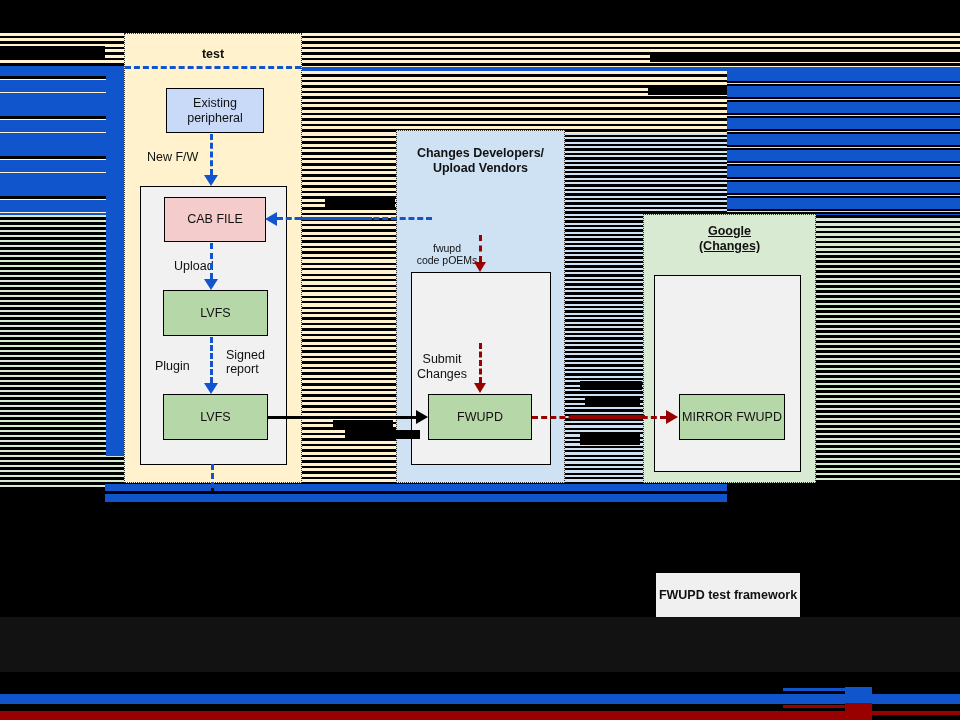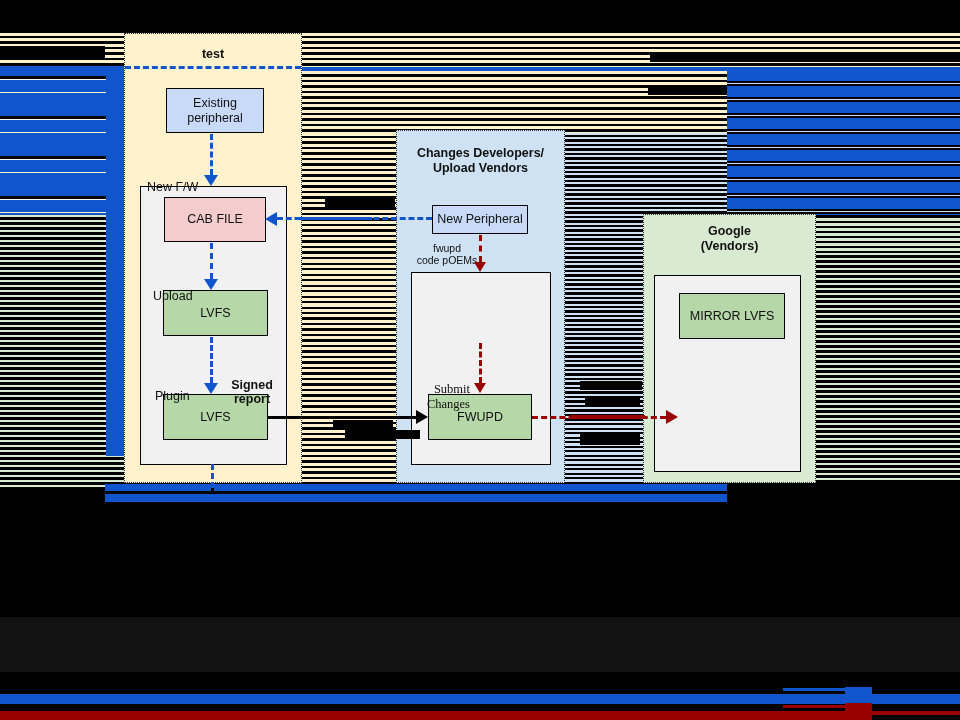--- a/index.html
+++ b/index.html
@@ -17,21 +17,21 @@
   .black-bar{background:#000;}
   .blue-fill{background:var(--blue);}
   .red-fill{background:var(--dark_red);}
   
   .container{border:1.5px dotted #333;box-sizing:border-box;z-index:3;}
   .graybox{background:#f1f1f1;border:1.5px solid #000;box-sizing:border-box;z-index:4;}
   .node{border:1.5px solid #000;box-sizing:border-box;z-index:5;
         display:flex;align-items:center;justify-content:center;text-align:center;
         font-size:12.5px;line-height:15px;}
   .ctitle{z-index:5;text-align:center;font-weight:bold;font-size:12.5px;line-height:15px;}
-  .lbl{z-index:6;font-size:12.5px;line-height:14px;margin-top:30px;}
+  .lbl{z-index:6;font-size:12.5px;line-height:14px;}
   .small-lbl{z-index:6;font-size:10.5px;line-height:12px;text-align:center;}
   .vdash-blue{border-left:3px dashed var(--blue);z-index:6;}
   .hdash-blue{border-top:3px dashed var(--blue);z-index:6;}
   .vdash-red{border-left:3px dashed var(--dark_red);z-index:6;}
   .hdash-red{border-top:3px dashed var(--dark_red);z-index:6;}
   .tri{width:0;height:0;z-index:7;}
   .tri-down-blue{border-left:7px solid transparent;border-right:7px solid transparent;border-top:11px solid var(--blue);}
   .tri-down-red{border-left:6px solid transparent;border-right:6px solid transparent;border-top:10px solid var(--dark_red);}
   .tri-left-blue{border-top:7px solid transparent;border-bottom:7px solid transparent;border-right:12px solid var(--blue);}
   .tri-right-red{border-top:7px solid transparent;border-bottom:7px solid transparent;border-left:12px solid var(--dark_red);}
@@ -81,46 +81,45 @@
   <div class="abs ctitle" style="left:124px;top:47px;width:178px;">test</div>
   <div class="abs hdash-blue" style="left:125px;top:66px;width:176px;"></div>
 
   <div class="abs container" style="left:396px;top:130px;width:169px;height:353px;background:var(--light_blue);"></div>
   <div class="abs ctitle" style="left:396px;top:146px;width:169px;">
     <span style="display:block">Changes Developers/</span>
     <span style="display:block">Upload Vendors</span>
   </div>
 
   <div class="abs container" style="left:643px;top:214px;width:173px;height:269px;background:var(--light_green);"></div>
-  <div class="abs ctitle" style="left:643px;top:224px;width:173px;">
+  <div class="abs ctitle" style="left:643px;top:224px;width:173px;text-decoration:underline;">
     <span style="display:block">Google</span>
-    <span style="display:block">(Vendors)</span>
+    <span style="display:block">(Changes)</span>
   </div>
 
   <div class="abs graybox" style="left:140px;top:186px;width:147px;height:279px;"></div>
   <div class="abs graybox" style="left:411px;top:272px;width:140px;height:193px;"></div>
   <div class="abs graybox" style="left:654px;top:275px;width:147px;height:197px;"></div>
 
   <div class="abs node" style="left:166px;top:88px;width:98px;height:45px;background:var(--box_blue);">Existing peripheral</div>
   <div class="abs node" style="left:164px;top:197px;width:102px;height:45px;background:var(--pink);">CAB FILE</div>
   <div class="abs node" style="left:163px;top:290px;width:105px;height:46px;background:var(--box_green);">LVFS</div>
   <div class="abs node" style="left:163px;top:394px;width:105px;height:46px;background:var(--box_green);">LVFS</div>
-  <div class="abs node" style="left:432px;top:205px;width:96px;height:29px;background:var(--box_blue);">New Peripheral</div>
   <div class="abs node" style="left:428px;top:394px;width:104px;height:46px;background:var(--box_green);">FWUPD</div>
-  <div class="abs node" style="left:679px;top:293px;width:106px;height:46px;background:var(--box_green);">MIRROR LVFS</div>
+  <div class="abs node" style="left:679px;top:394px;width:106px;height:46px;background:var(--box_green);">MIRROR FWUPD</div>
 
   <div class="abs lbl" style="left:147px;top:150px;">New F/W</div>
-  <div class="abs lbl" style="left:153px;top:259px;">Upload</div>
+  <div class="abs lbl" style="left:174px;top:259px;">Upload</div>
   <div class="abs lbl" style="left:155px;top:359px;">Plugin</div>
-  <div class="abs lbl" style="left:226px;top:348px;width:52px;text-align:center;font-weight:bold;">Signed report</div>
+  <div class="abs lbl" style="left:226px;top:348px;width:52px;text-align:left;">Signed report</div>
   <div class="abs small-lbl" style="left:412px;top:242px;width:70px;">
     <span style="display:block">fwupd</span>
     <span style="display:block">code pOEMs</span>
   </div>
-  <div class="abs lbl" style="left:414px;top:352px;width:56px;text-align:right;line-height:15px;font-family:Liberation Serif, serif;">Submit Changes</div>
+  <div class="abs lbl" style="left:414px;top:352px;width:56px;text-align:center;line-height:15px;">Submit Changes</div>
 
   <div class="abs vdash-blue" style="left:210px;top:134px;height:41px;"></div>
   <div class="abs tri tri-down-blue" style="left:204px;top:175px;"></div>
   <div class="abs vdash-blue" style="left:210px;top:243px;height:36px;"></div>
   <div class="abs tri tri-down-blue" style="left:204px;top:279px;"></div>
   <div class="abs vdash-blue" style="left:210px;top:337px;height:46px;"></div>
   <div class="abs tri tri-down-blue" style="left:204px;top:383px;"></div>
   <div class="abs vdash-blue" style="left:211px;top:464px;height:24px;"></div>
 
   <div class="abs hdash-blue" style="left:277px;top:217px;width:155px;"></div>
@@ -131,14 +130,15 @@
   <div class="abs tri tri-down-red" style="left:474px;top:262px;"></div>
   <div class="abs vdash-red" style="left:479px;top:343px;height:40px;"></div>
   <div class="abs tri tri-down-red" style="left:474px;top:383px;"></div>
   <div class="abs hdash-red" style="left:532px;top:416px;width:134px;"></div>
   <div class="abs red-fill z6" style="left:570px;top:415px;width:75px;height:4px;"></div>
   <div class="abs tri tri-right-red" style="left:666px;top:410px;"></div>
 
   <div class="abs black-bar z6" style="left:268px;top:416px;width:150px;height:3px;"></div>
   <div class="abs tri tri-right-black" style="left:416px;top:410px;"></div>
 
+  <div class="abs z3" style="left:656px;top:573px;width:144px;height:44px;background:#f0f0f0;display:flex;align-items:center;justify-content:center;font-weight:bold;font-size:12.5px;">FWUPD test framework</div>
 
 </div>
 
 </body></html>

